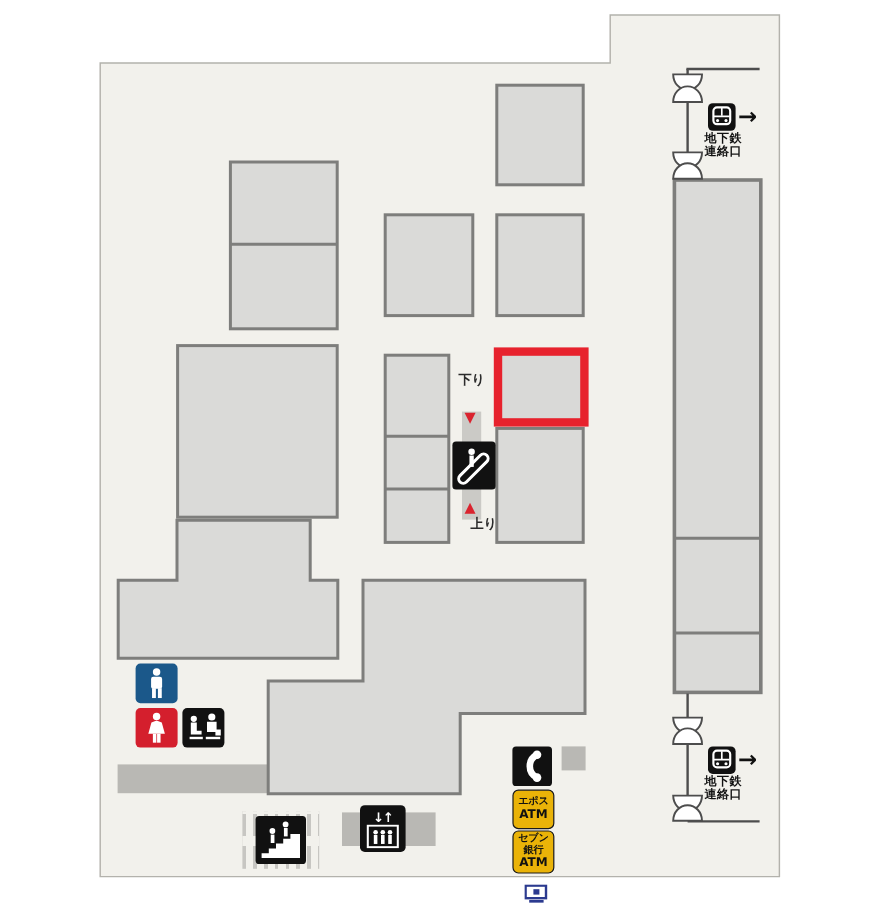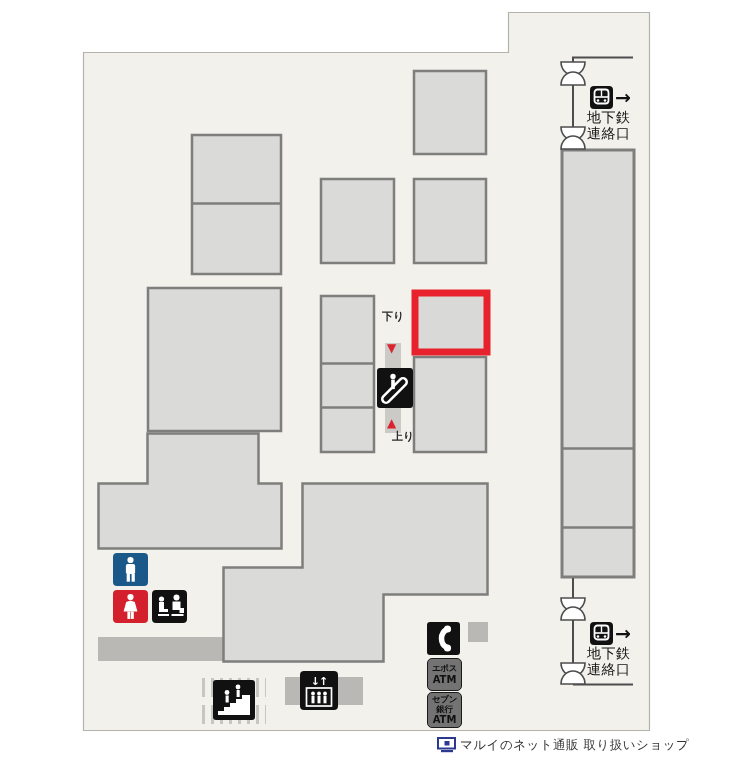--- a/index.html
+++ b/index.html
@@ -9,23 +9,23 @@
   }
   #baseplan{position:absolute;left:0;top:0;}
   .abs{position:absolute;}
   .icon-box{
     position:absolute;background:#111111;border-radius:4px;
     display:flex;align-items:center;justify-content:center;
   }
   .lbl{position:absolute;color:#2b2b2b;font-weight:600;white-space:nowrap;}
   .tri{position:absolute;color:#da232e;font-size:12px;line-height:12px;font-weight:700;}
   .subway-arrow{position:absolute;color:#111;font-weight:900;font-size:19px;line-height:23px;}
-  .subway-lbl{position:absolute;color:#111;font-size:14px;line-height:1.12;font-weight:400;letter-spacing:.5px;text-align:right;}
+  .subway-lbl{position:absolute;color:#111;font-size:10px;line-height:1.12;font-weight:700;letter-spacing:.5px;text-align:right;}
   .atm-box{
-    position:absolute;background:#737373;border:1.6px solid #1a1a1a;border-radius:5px;
+    position:absolute;background:#eab308;border:1.6px solid #1a1a1a;border-radius:5px;
     display:flex;flex-direction:column;align-items:center;justify-content:center;
     color:#111;font-weight:700;text-align:center;
   }
   .atm-box .l-sm{font-size:8.5px;line-height:1.15;letter-spacing:-.3px;}
   .atm-box .l-atm{font-size:10px;line-height:1.1;letter-spacing:0;}
   .hatch{
     position:absolute;
     background-image:
       repeating-linear-gradient(0deg, transparent 0 19px, #f2f1ec 19px 27px),
       repeating-linear-gradient(90deg, #c7c6c2 0 3px, transparent 3px 9px);
@@ -202,15 +202,14 @@
     <div>連絡口</div>
   </div>
 
   <div class="abs" style="left:437px;top:737px;width:20px;height:16px;">
     <svg width="20" height="16" viewBox="0 0 20 16">
       <rect x="1" y="1" width="17" height="10.5" fill="#ffffff" stroke="#2b3a8f" stroke-width="2"></rect>
       <rect x="7.5" y="4" width="5" height="4.5" fill="#2b3a8f"></rect>
       <rect x="4" y="13" width="12" height="2.2" fill="#2b3a8f"></rect>
     </svg>
   </div>
-  <div id="footer-title">マルイのネット通販 取り扱いショップ</div>
 
 </div>
 
 </body></html>

